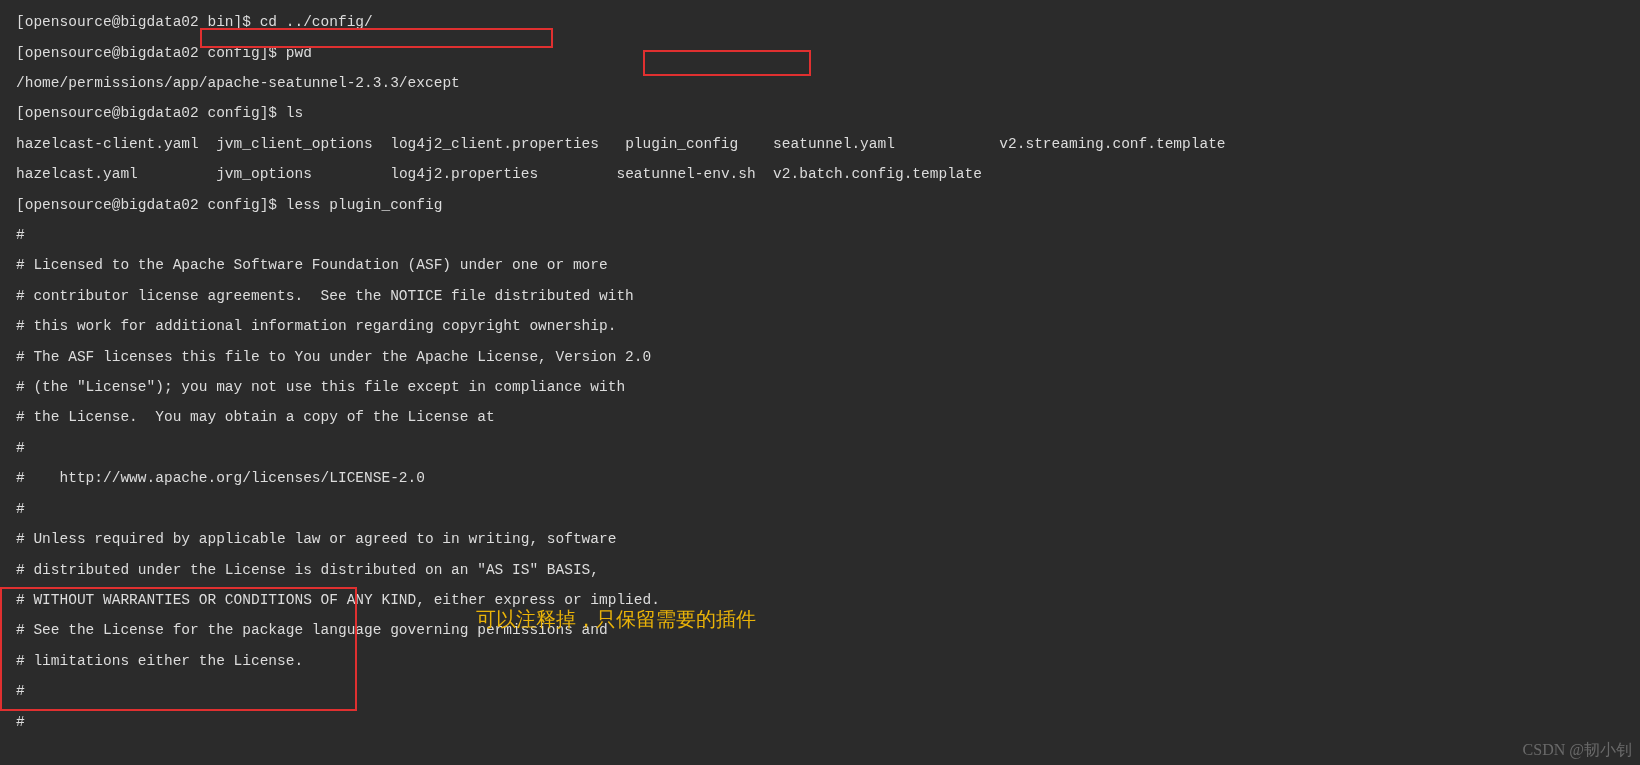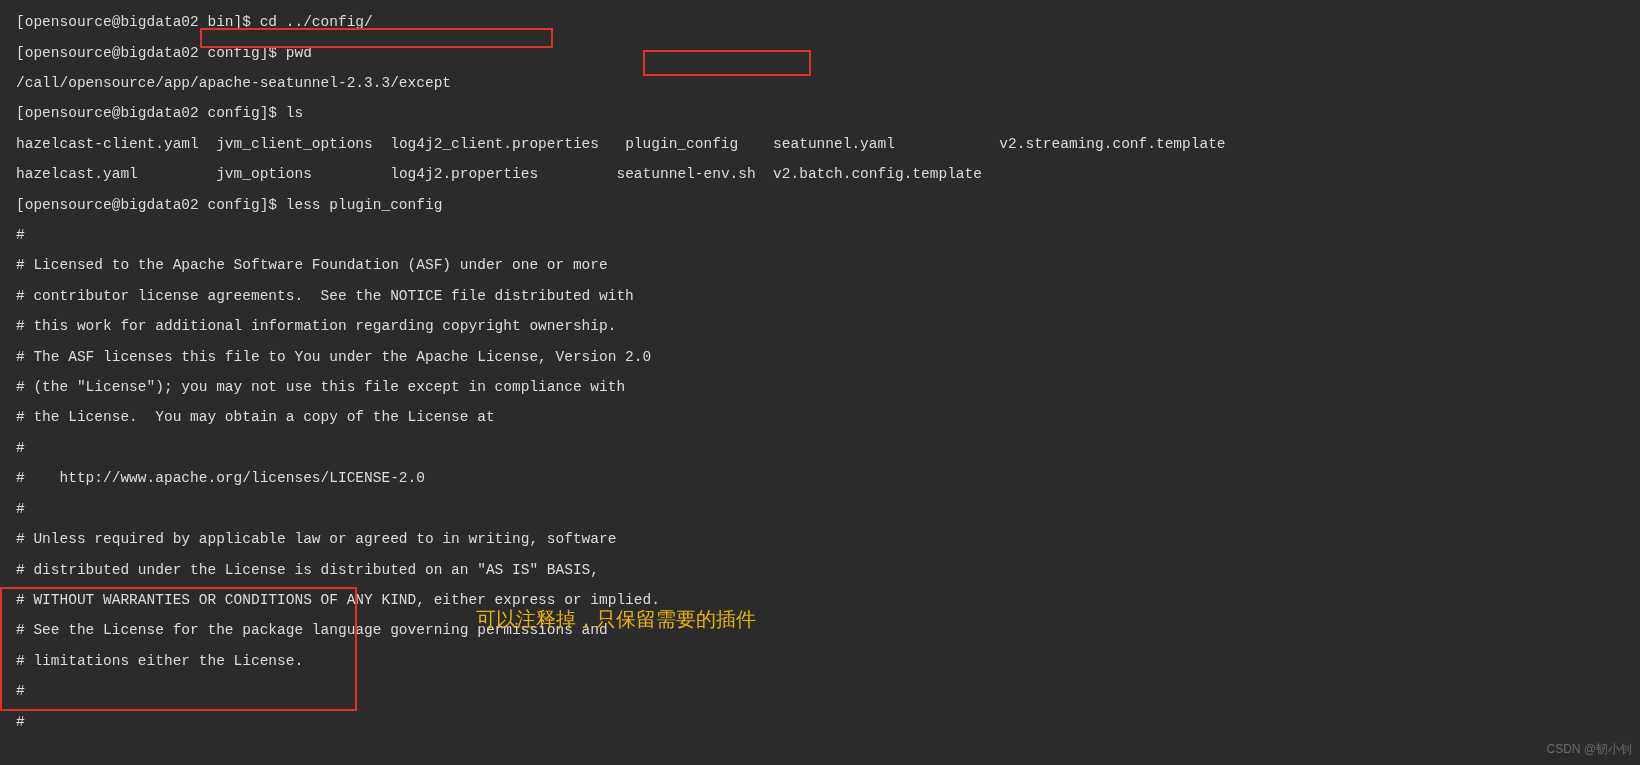--- a/index.html
+++ b/index.html
@@ -51,31 +51,31 @@
     position: absolute;
     color: #eab308;
     font-family: Liberation Serif, serif;
     font-size: 20px;
   }
   .watermark {
     position: absolute;
     right: 8px;
     bottom: 8px;
     color: rgba(220,220,220,0.35);
-    font-family: Liberation Sans, sans-serif;
-    font-size: 12px;
+    font-family: Liberation Serif, serif;
+    font-size: 16px;
   }
 </style>
 </head>
 <body>
 
 <div class="term">
 <span class="line"><span>[opensource@bigdata02 bin]$ </span><span>cd ../config/</span></span>
 <span class="line"><span>[opensource@bigdata02 config]$ </span><span>pwd</span></span>
-<span class="line"><span>/call/opensource/app/</span><span>apache-seatunnel-2.3.3/except</span></span>
+<span class="line"><span>/home/permissions/app/</span><span>apache-seatunnel-2.3.3/except</span></span>
 <span class="line"><span>[opensource@bigdata02 config]$ </span><span>ls</span></span>
 <span class="line"><span>hazelcast-client.yaml</span>  <span>jvm_client_options</span>  <span>log4j2_client.properties</span>  <span> plugin_config </span>   <span>seatunnel.yaml</span>            <span>v2.streaming.conf.template</span></span>
 <span class="line"><span>hazelcast.yaml</span>         <span>jvm_options</span>         <span>log4j2.properties</span>         <span>seatunnel-env.sh</span>  <span>v2.batch.config.template</span></span>
 <span class="line"><span>[opensource@bigdata02 config]$ </span><span>less plugin_config</span></span>
 <span class="line">#</span>
 <span class="line"># Licensed to the Apache Software Foundation (ASF) under one or more</span>
 <span class="line"># contributor license agreements.  See the NOTICE file distributed with</span>
 <span class="line"># this work for additional information regarding copyright ownership.</span>
 <span class="line"># The ASF licenses this file to You under the Apache License, Version 2.0</span>
 <span class="line"># (the "License"); you may not use this file except in compliance with</span>

